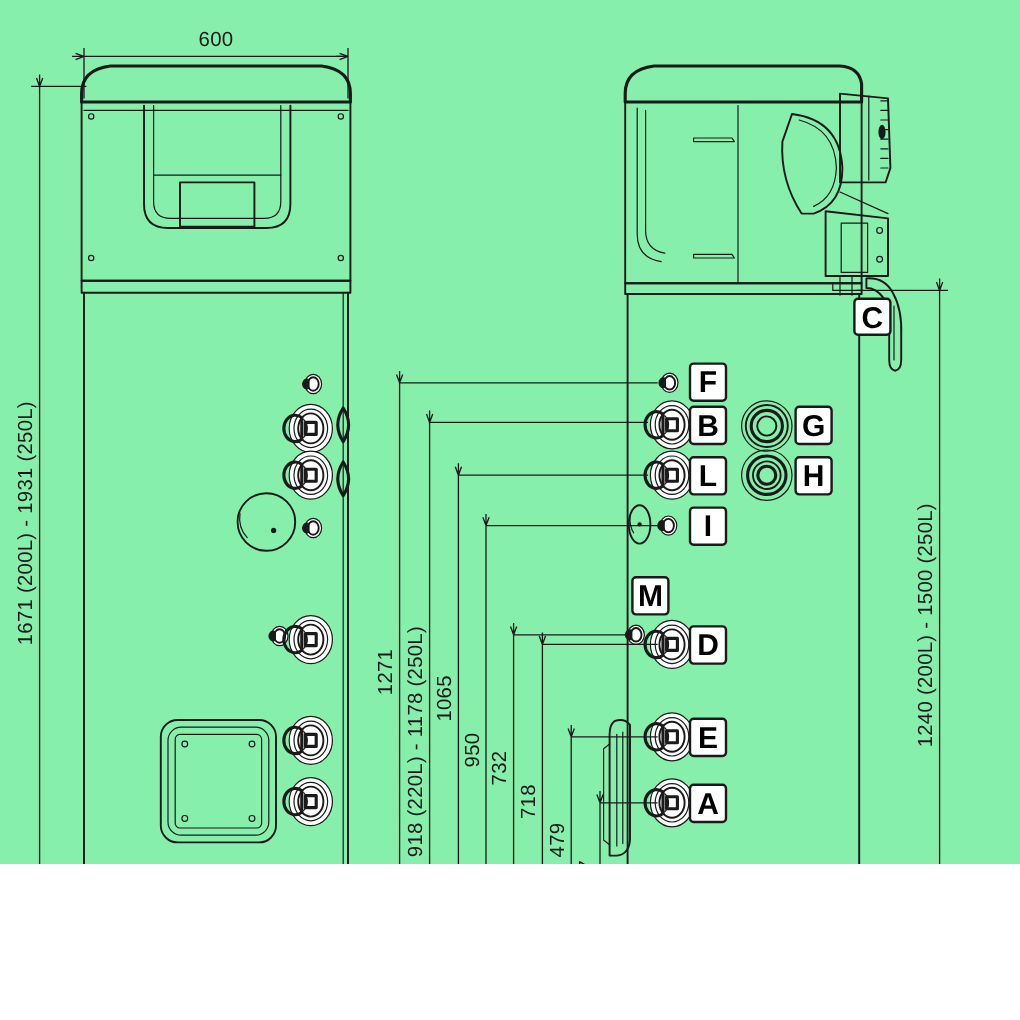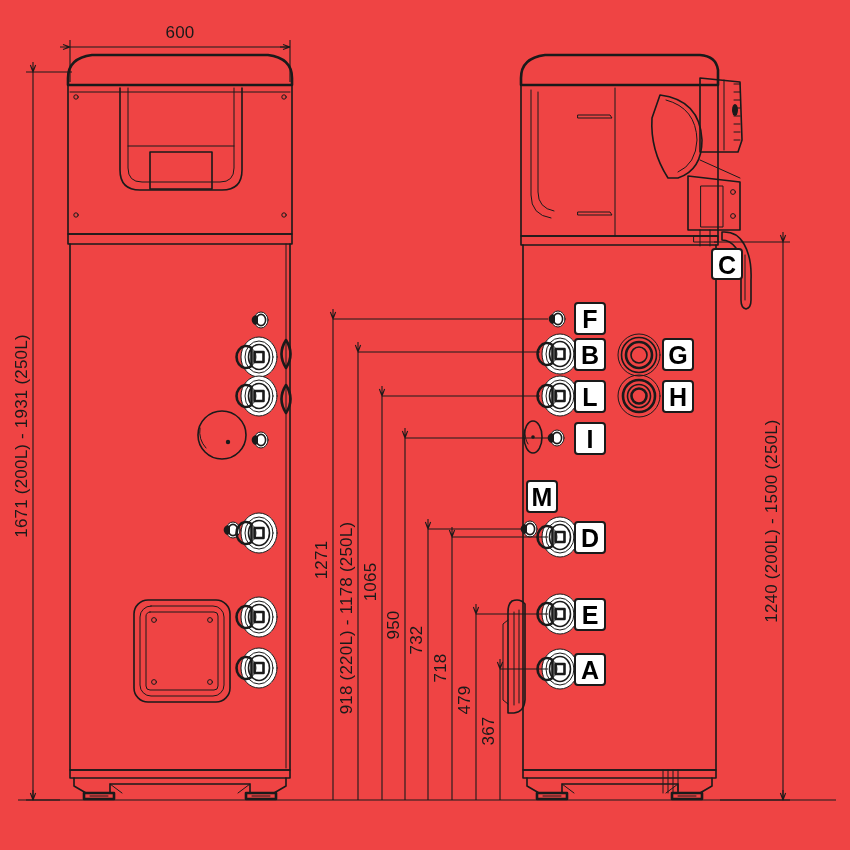--- a/index.html
+++ b/index.html
@@ -7,22 +7,22 @@
     margin: 0;
     padding: 0;
     background: #ffffff;
   }
   body {
     font-family: "Liberation Sans", sans-serif;
   }
   #sheet {
     position: relative;
     width: 850px;
-    height: 850px;
-    background: #ef4444;
+    height: 720px;
+    background: #86efac;
     overflow: hidden;
   }
   #sheet svg {
     position: absolute;
     left: 0;
     top: 0;
     display: block;
   }
   .ln   { stroke:#1a1a1a; fill:none; stroke-width:1.6; stroke-linecap:round; stroke-linejoin:round; }
   .ln-t { stroke:#1a1a1a; fill:none; stroke-width:1.0; stroke-linecap:round; stroke-linejoin:round; }

